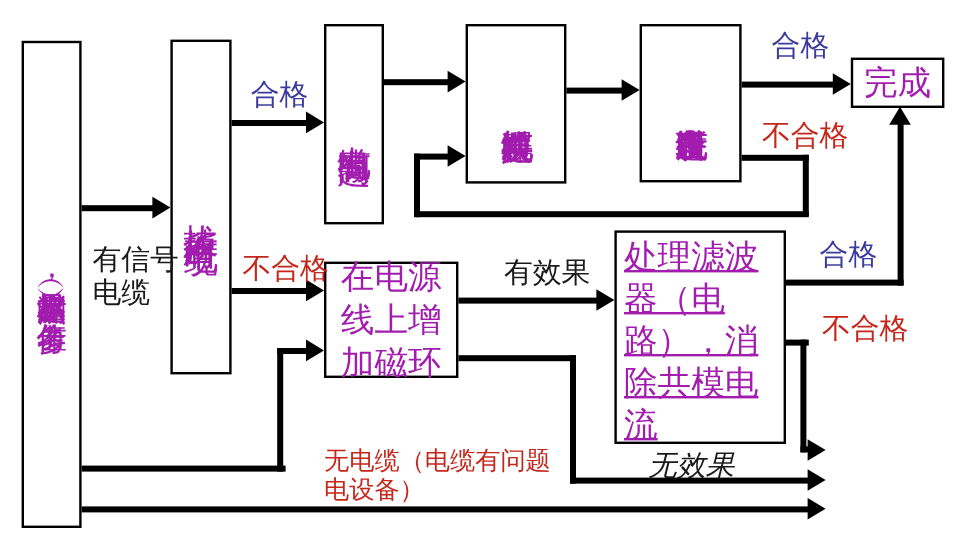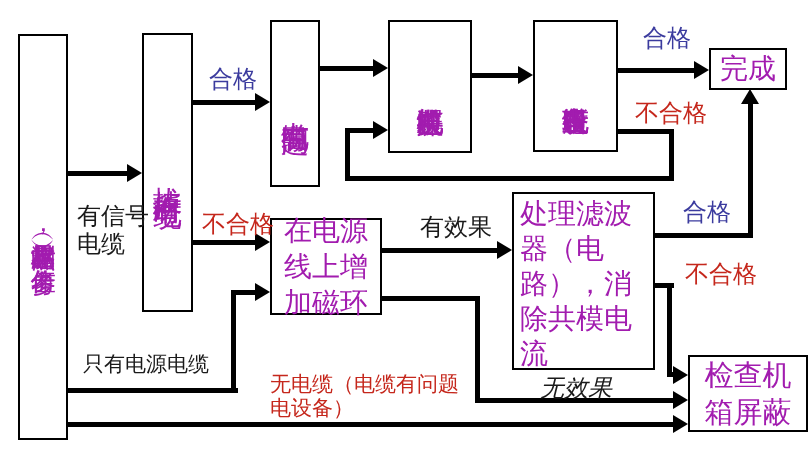--- a/index.html
+++ b/index.html
@@ -49,32 +49,28 @@
   <div class="node h" style="left:709px;top:48px;width:78px;height:42px;font-size:28px;">
     <span>完成</span>
   </div>
 
   <div class="node h" style="left:270px;top:218px;width:112px;height:97px;font-size:28px;line-height:36px;">
     <span>在电源
 线上增
 加磁环</span>
   </div>
 
-  <div class="node h" style="left:512px;top:192px;width:143px;height:178px;font-size:28px;line-height:35px;align-items:flex-start;justify-content:flex-start;padding:2px 6px;">
+  <div class="node h" style="left:512px;top:192px;width:143px;height:178px;font-size:28px;line-height:35px;align-items:flex-start;justify-content:flex-start;padding:2px 6px;text-decoration:underline;">
     <span>处理滤波
 器（电
 路），消
 除共模电
 流</span>
   </div>
 
-  <div class="node h" style="left:688px;top:355px;width:120px;height:77px;font-size:29px;line-height:37px;">
-    <span>检查机
-箱屏蔽</span>
-  </div>
 
   <i class="hl" style="left:68px;top:171px;width:61px;"></i>
   <i class="ar" style="left:127px;top:164px;"></i>
 
   <i class="hl" style="left:68px;top:388px;width:170px;"></i>
   <i class="vl" style="left:231px;top:290px;height:103px;"></i>
   <i class="hl" style="left:231px;top:290px;width:28px;"></i>
   <i class="ar" style="left:255px;top:283px;"></i>
 
   <i class="hl" style="left:68px;top:422px;width:607px;"></i>
@@ -116,21 +112,20 @@
 
   <i class="hl" style="left:655px;top:283px;width:19px;"></i>
   <i class="vl" style="left:667px;top:283px;height:94px;"></i>
   <i class="hl" style="left:667px;top:372px;width:10px;"></i>
   <i class="ar" style="left:673px;top:366px;"></i>
 
   <div class="lbl blue" style="left:209px;top:66px;">合格</div>
   <div class="lbl red" style="left:202px;top:211px;">不合格</div>
   <div class="lbl" style="left:77px;top:191px;margin-top:12px;">有信号
 电缆</div>
-  <div class="lbl" style="left:83px;top:352px;font-size:21px;">只有电源电缆</div>
   <div class="lbl red" style="left:270px;top:372px;font-size:21px;">无电缆（电缆有问题
 电设备）</div>
   <div class="lbl" style="left:420px;top:214px;">有效果</div>
   <div class="lbl" style="left:540px;top:375px;font-style:italic;">无效果</div>
   <div class="lbl blue" style="left:643px;top:25px;">合格</div>
   <div class="lbl red" style="left:635px;top:100px;">不合格</div>
   <div class="lbl blue" style="left:683px;top:199px;">合格</div>
   <div class="lbl red" style="left:685px;top:261px;">不合格</div>
 
 </div>

